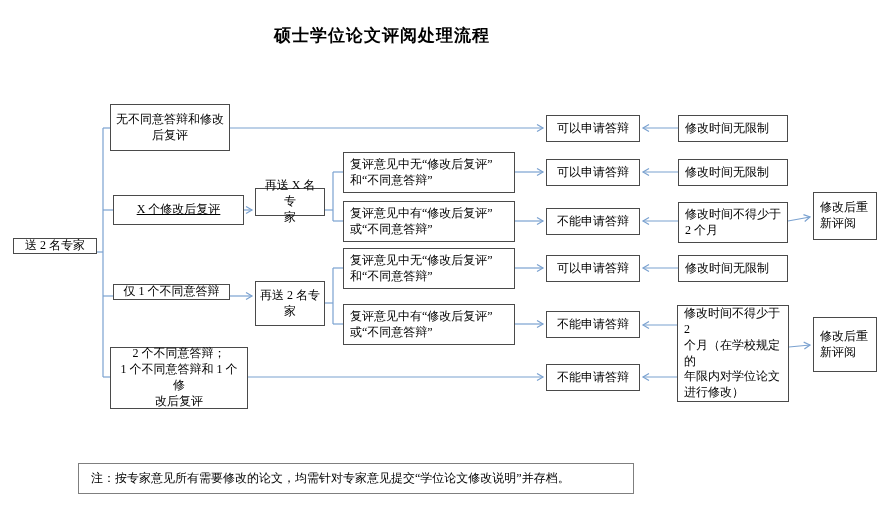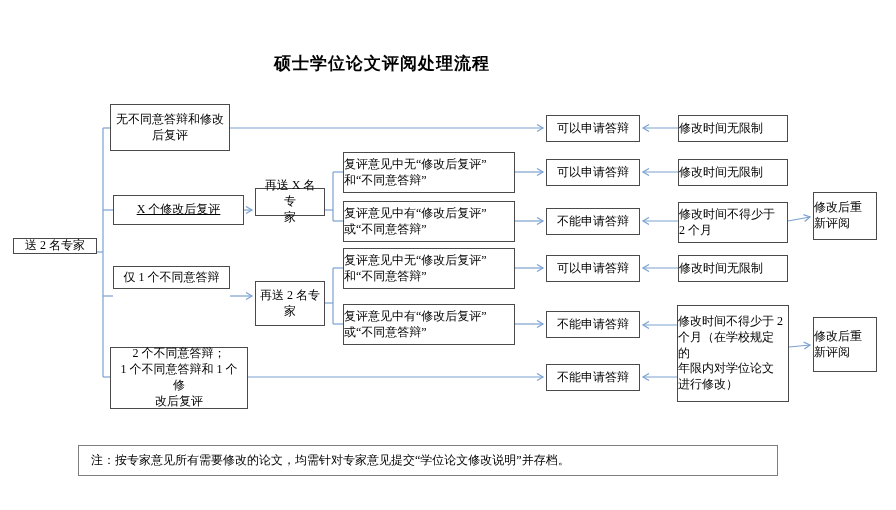--- a/index.html
+++ b/index.html
@@ -3,30 +3,30 @@
 <meta charset="utf-8">
 <style>
   html,body{margin:0;padding:0;}
   body{
     width:896px;height:510px;position:relative;background:#ffffff;
     font-family:"Liberation Serif","DejaVu Serif",serif;color:#000;
     overflow:hidden;
   }
   #title{
     position:absolute;top:24px;left:0;width:764px;text-align:center;
-    font-size:17px;font-weight:bold;letter-spacing:1px;margin-top:28px;
+    font-size:17px;font-weight:bold;letter-spacing:1px;
   }
   #connector-layer{position:absolute;top:0;left:0;z-index:0;}
   .node{
     position:absolute;z-index:1;box-sizing:border-box;background:#fff;
     border:1px solid #4a4a4a;font-size:12px;line-height:1.32;
     display:flex;align-items:center;justify-content:center;
     text-align:center;white-space:pre-line;padding:2px 4px;
   }
-  .node.left{justify-content:flex-start;text-align:left;padding-left:0;}
+  .node.left{justify-content:flex-start;text-align:left;padding-left:6px;}
   #note-box{
     position:absolute;z-index:1;box-sizing:border-box;background:#fff;
     border:1px solid #7f7f7f;font-size:12px;
     display:flex;align-items:center;padding:0 9px;white-space:nowrap;
   }
 </style>
 </head>
 <body>
 
 <div id="title">硕士学位论文评阅处理流程</div>
@@ -76,21 +76,21 @@
     <path d="M788,221 L810,217" marker-end="url(#arrow)"></path>
     <path d="M789,347 L810,345" marker-end="url(#arrow)"></path>
   </g>
 </svg>
 
 <div class="node" style="left:13px;top:238px;width:84px;height:16px;">送 2 名专家</div>
 
 <div class="node" style="left:110px;top:104px;width:120px;height:47px;">无不同意答辩和修改
 后复评</div>
 <div class="node" style="left:113px;top:195px;width:131px;height:30px;text-decoration:underline;">X 个修改后复评</div>
-<div class="node" style="left:113px;top:266px;width:117px;height:23px;">仅 1 个不同意答辩</div>
+<div class="node" style="left:113px;top:284px;width:117px;height:16px;">仅 1 个不同意答辩</div>
 <div class="node" style="left:110px;top:347px;width:138px;height:62px;font-family:Liberation Serif, serif;">2 个不同意答辩；
 1 个不同意答辩和 1 个修
 改后复评</div>
 
 <div class="node" style="left:255px;top:188px;width:70px;height:28px;">再送 X 名专
 家</div>
 <div class="node" style="left:255px;top:281px;width:70px;height:45px;">再送 2 名专
 家</div>
 
 <div class="node left" style="left:343px;top:152px;width:172px;height:41px;">复评意见中无“修改后复评”
@@ -117,13 +117,13 @@
 <div class="node left" style="left:677px;top:305px;width:112px;height:97px;">修改时间不得少于 2
 个月（在学校规定的
 年限内对学位论文
 进行修改）</div>
 
 <div class="node left" style="left:813px;top:192px;width:64px;height:48px;">修改后重
 新评阅</div>
 <div class="node left" style="left:813px;top:317px;width:64px;height:55px;">修改后重
 新评阅</div>
 
-<div id="note-box" style="left:78px;top:445px;width:700px;height:31px;padding-left:12px;">注：按专家意见所有需要修改的论文，均需针对专家意见提交“学位论文修改说明”并存档。</div>
+<div id="note-box" style="left:78px;top:463px;width:556px;height:31px;padding-left:12px;">注：按专家意见所有需要修改的论文，均需针对专家意见提交“学位论文修改说明”并存档。</div>
 
 </body></html>

